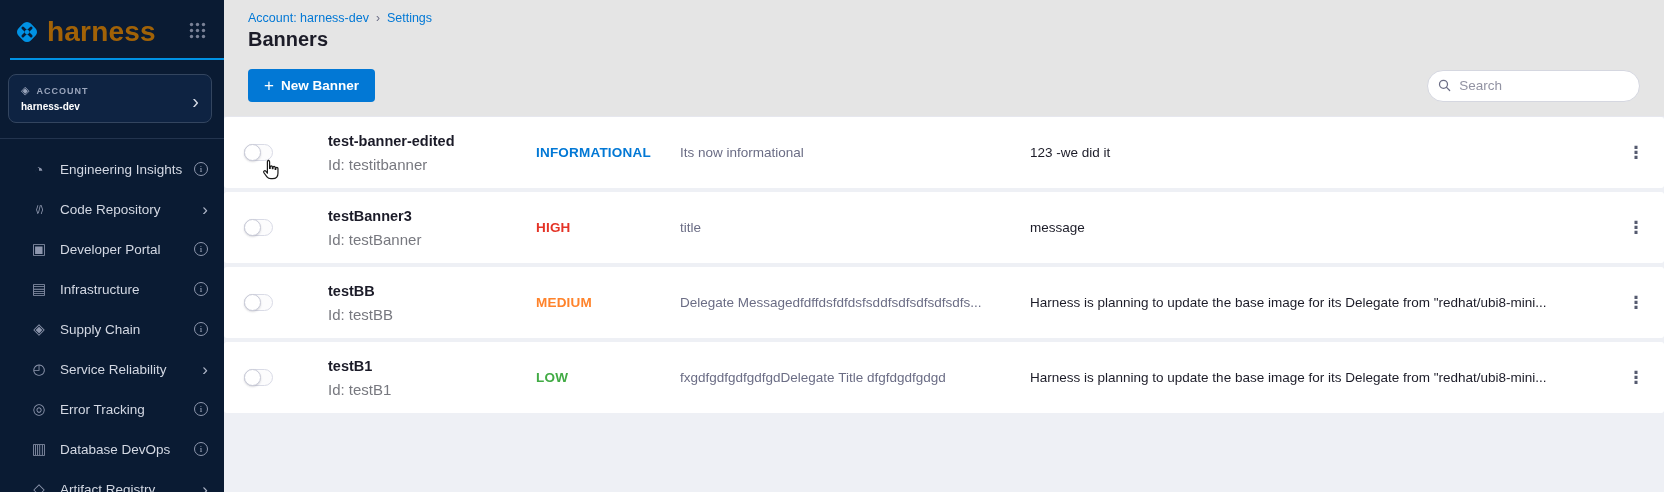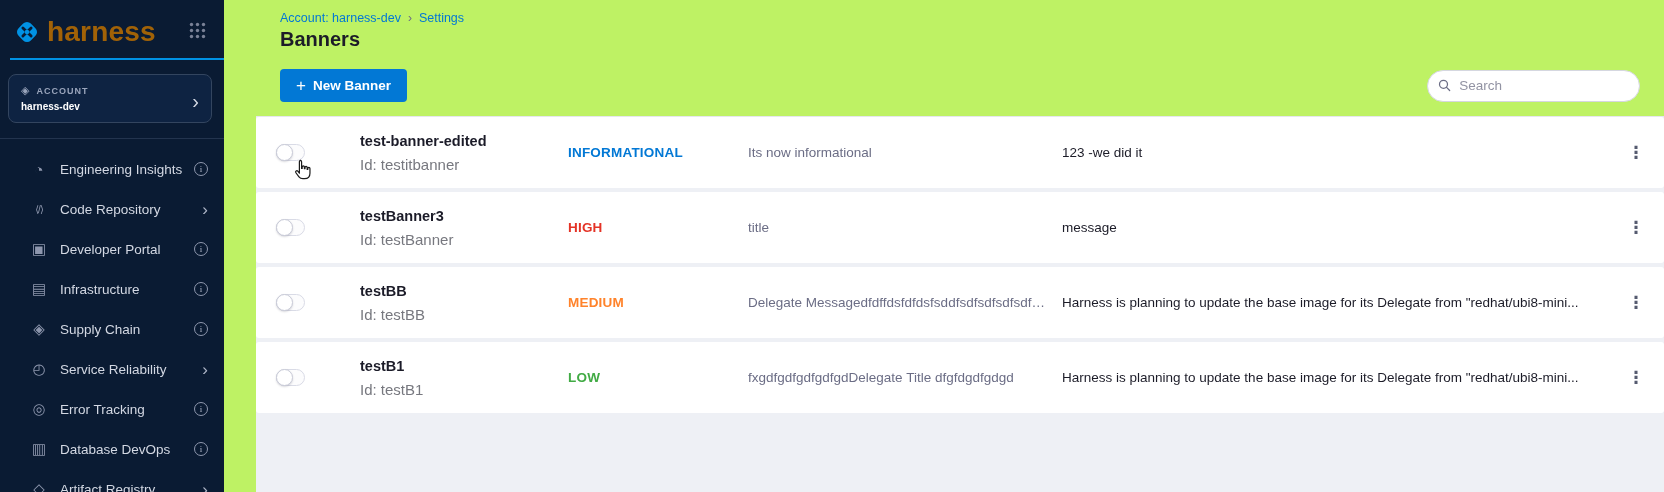--- a/index.html
+++ b/index.html
@@ -23,21 +23,21 @@
   .sidebar-nav { padding:10px 0 0 0; }
   .nav-item { display:flex; align-items:center; height:40px; padding:0 16px 0 28px; cursor:pointer; }
   .nav-icon { width:22px; min-width:22px; text-align:center; color:#8d96ad; font-size:15px; margin-right:10px; }
   .nav-icon.small { font-size:10px; letter-spacing:-1px; }
   .nav-label { font-size:13.5px; color:#d3d8e3; white-space:nowrap; flex:1; }
   .nav-trailing { margin-left:6px; color:#9aa3b8; }
   .info-badge { display:inline-flex; align-items:center; justify-content:center; width:14px; height:14px; border:1.2px solid #8f98ae; border-radius:50%; font-size:9px; color:#aeb6c8; font-family:"Liberation Serif",serif; }
   .chev { font-size:17px; line-height:1; color:#aeb6c8; }
 
   
-  .main { flex:1; display:flex; flex-direction:column; background:#bef264; position:relative;padding-left:32px; }
+  .main { flex:1; display:flex; flex-direction:column; background:#e5e5e5; position:relative; }
   .page-header { padding:11px 24px 0 24px; }
   .breadcrumb { font-size:12.5px; display:flex; align-items:center; gap:7px; }
   .breadcrumb a { color:#0278d5; text-decoration:none; cursor:pointer; }
   .crumb-sep { color:#6b6d85; font-size:12px; }
   .page-title { font-size:20px; font-weight:700; color:#1c1c28; margin-top:3px; }
 
   .toolbar { display:flex; align-items:center; justify-content:space-between; padding:18px 24px 14px 24px; }
   .new-banner-btn { display:inline-flex; align-items:center; gap:7px; background:#0278d5; border:none; color:#ffffff; font-family:inherit; font-size:13.5px; font-weight:700; padding:0 16px; height:33px; border-radius:4px; cursor:pointer; }
   .new-banner-btn .plus { font-size:17px; font-weight:400; line-height:1; }
   .search-box { display:flex; align-items:center; gap:8px; width:213px; height:32px; border:1px solid #d5d7e0; border-radius:16px; padding:0 10px; background:#fff; }
@@ -50,21 +50,21 @@
   .thead { background:#ffffff; height:39px; }
   .thead .th { font-size:11px; font-weight:700; color:#1c2033; letter-spacing:.6px; }
   .rows { display:flex; flex-direction:column; gap:4px; background:#eef0f5; flex:1; }
   .trow { background:#ffffff; height:71px; border-radius:3px; cursor:pointer; }
   .cell-status { position:relative; }
   .toggle { width:29px; height:17px; border-radius:9px; background:#fcfcfd; border:1px solid #d9dbe6; position:relative; cursor:pointer; display:block; }
   .toggle .knob { position:absolute; left:-1px; top:-1px; width:17px; height:17px; border-radius:50%; background:#ffffff; border:1px solid #c9cbd8; box-shadow:0 1px 2px rgba(40,41,61,.18); }
   .name-main { font-size:14.5px; font-weight:700; color:#1b1b28; }
   .name-id { font-size:15px; color:#77787f; margin-top:7px; }
   .intent { font-size:13.5px; font-weight:600; letter-spacing:.2px; }
-  .cell-title { font-size:13.5px; color:#6b6d85; padding-right:14px; white-space:nowrap; overflow:hidden; text-overflow:ellipsis;margin-left:36px; }
+  .cell-title { font-size:13.5px; color:#6b6d85; padding-right:14px; white-space:nowrap; overflow:hidden; text-overflow:ellipsis; }
   .cell-message { font-size:13.5px; color:#1c1c28; padding-right:10px; white-space:nowrap; overflow:hidden; text-overflow:ellipsis; }
   .kebab { color:#555a6f; font-size:17px; font-weight:700; text-align:center; cursor:pointer; line-height:1; }
   .cursor-overlay { position:absolute; left:17px; top:15px; pointer-events:none; z-index:5; }
 </style>
 </head>
 <body>
 
 <div class="app">
 
   <aside class="sidebar">

